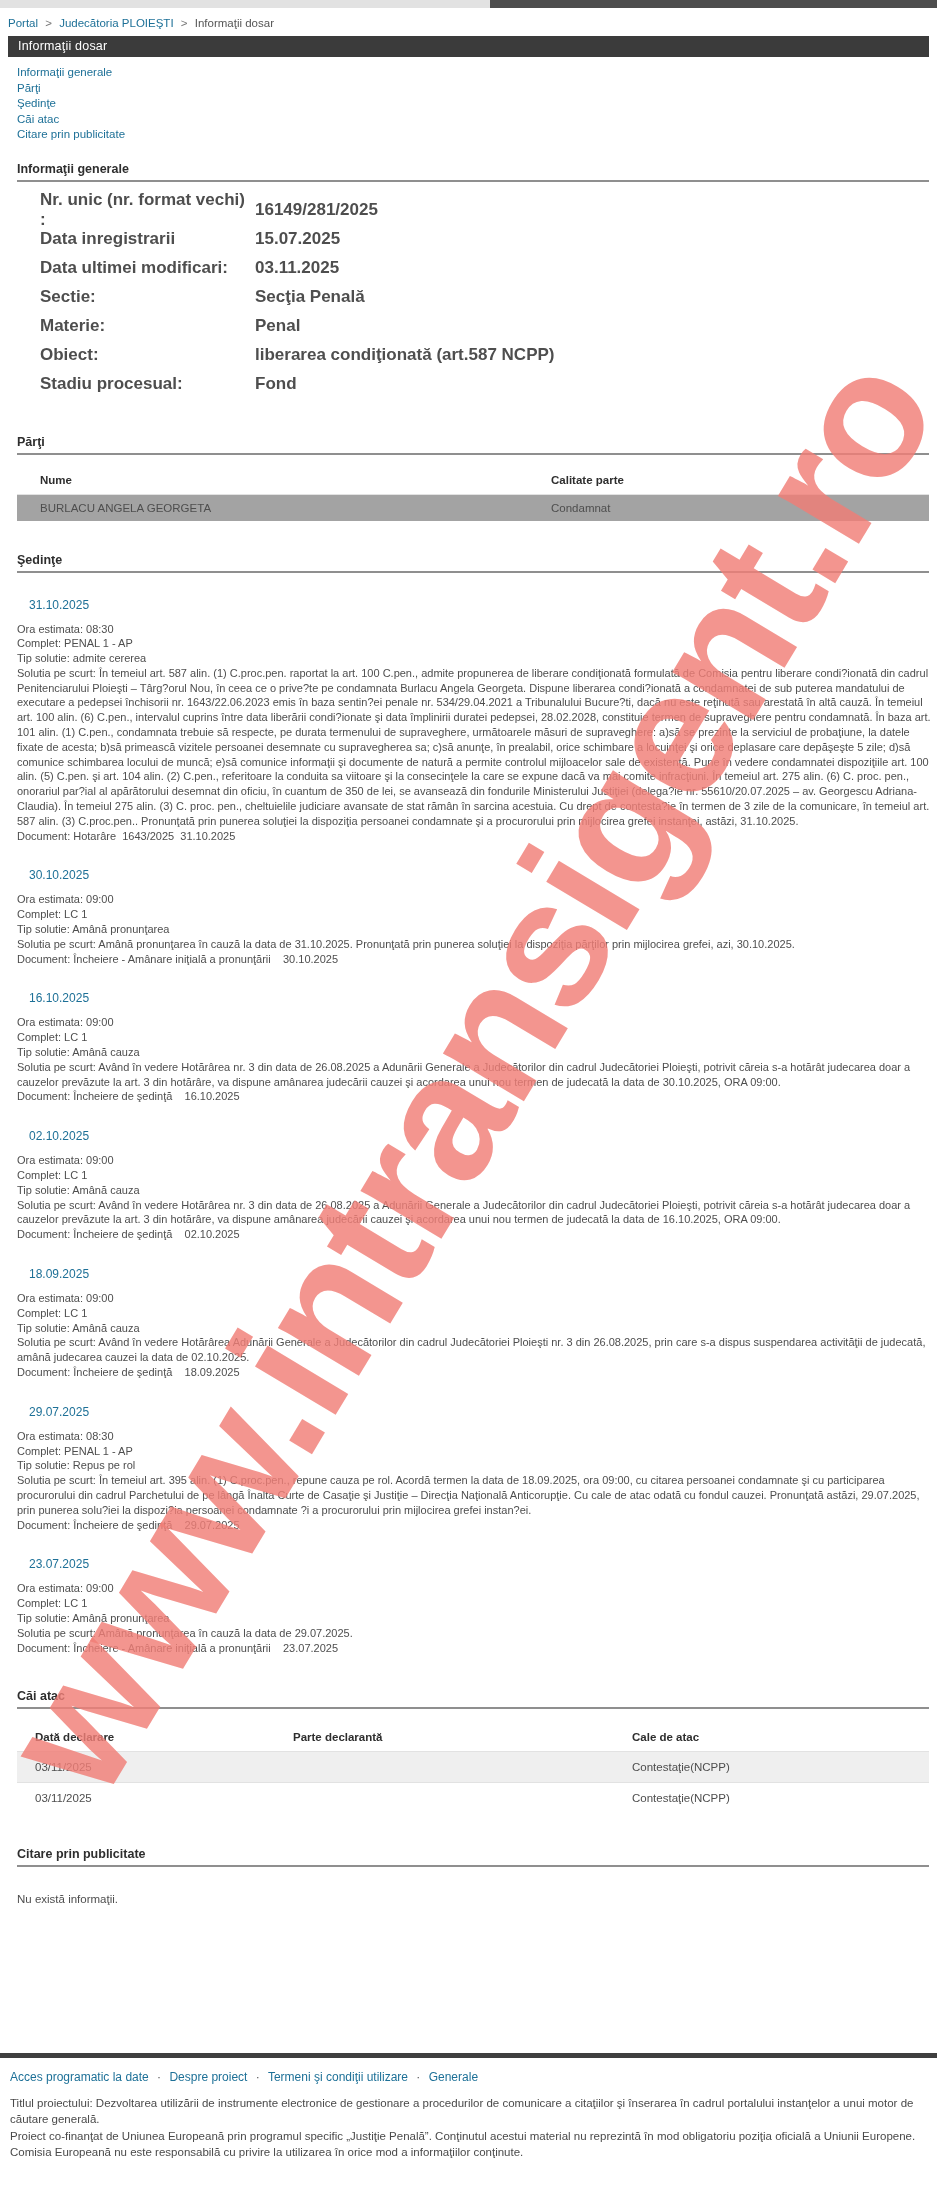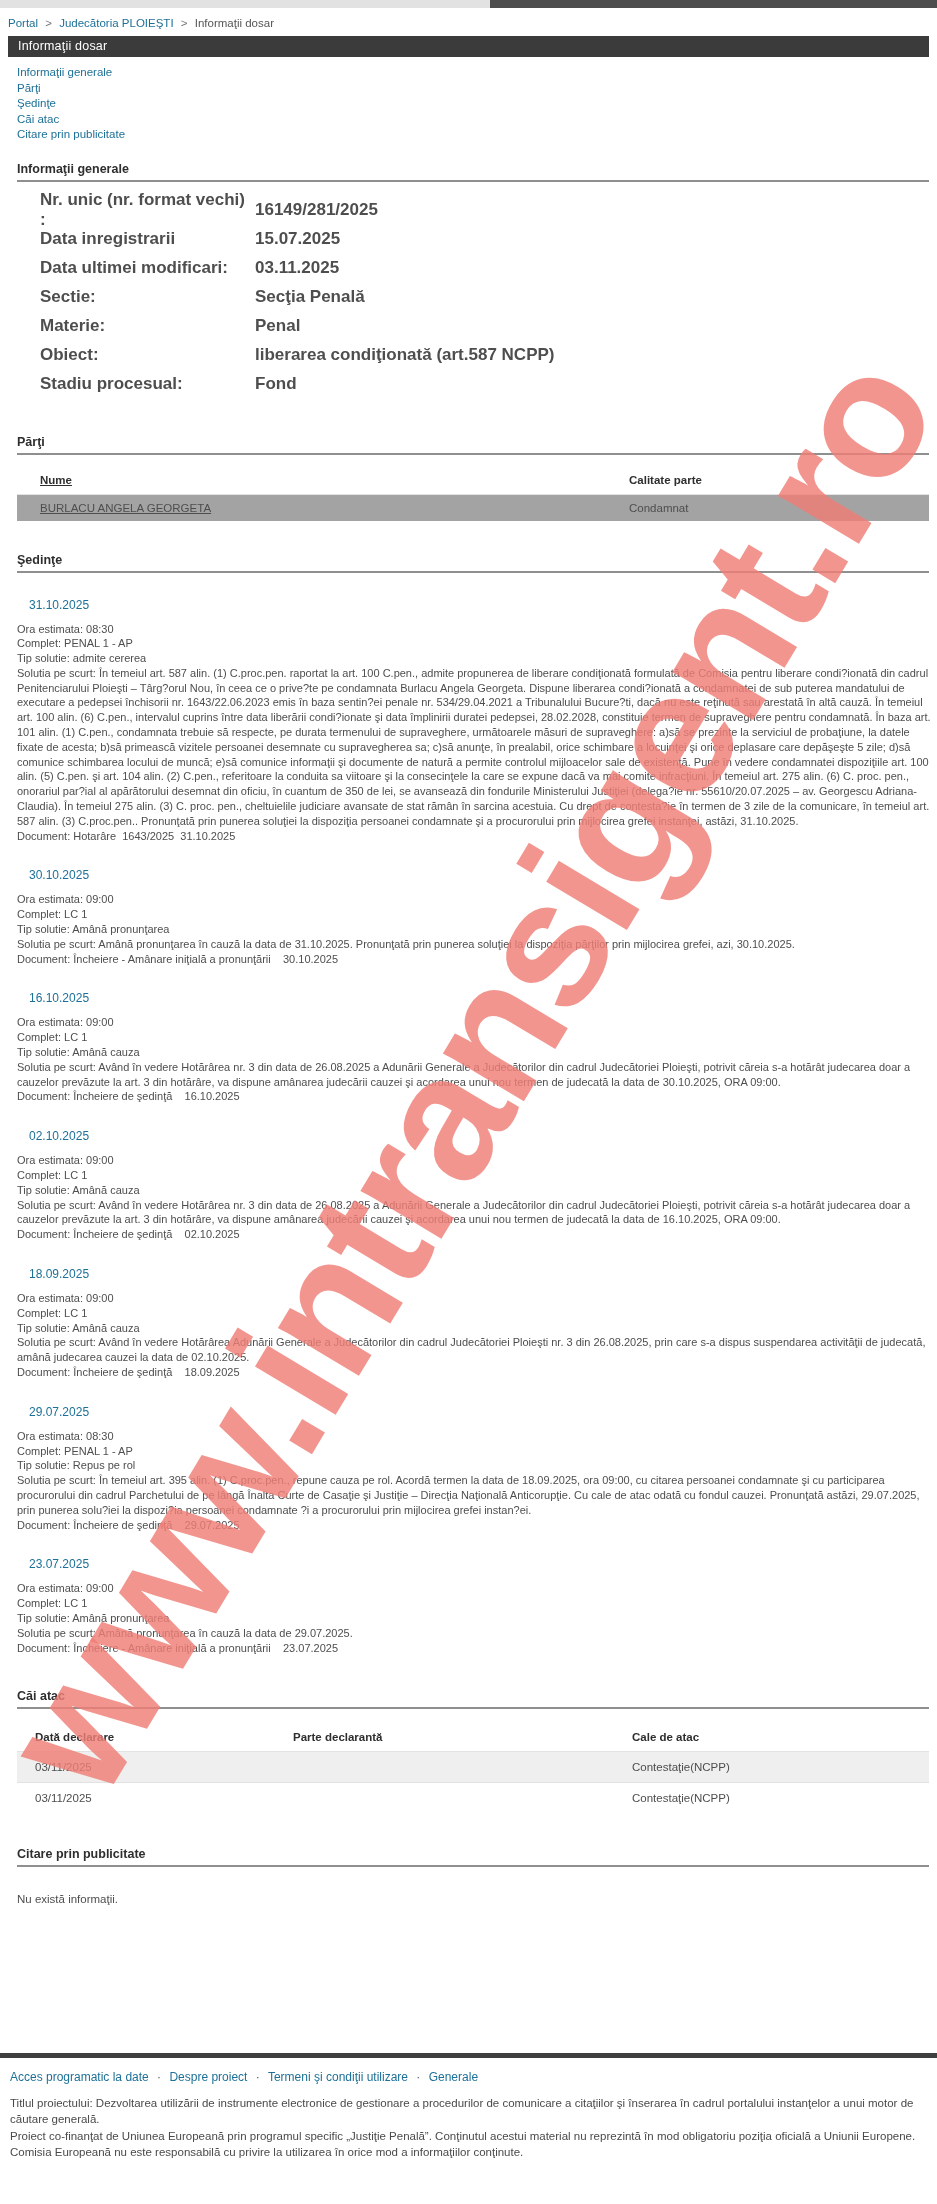--- a/index.html
+++ b/index.html
@@ -27,21 +27,21 @@
 
   .info-table { margin:14px 0 0 32px; font-size:17px;font-weight:bold; }
   .info-row { display:flex; height:29px; align-items:center; }
   .info-label { width:215px; color:#4e4e4e; }
   .info-value { color:#4e4e4e; }
 
   .ptable { margin:12px 0 0 9px; width:912px; font-size:11.5px; }
   .ptable .hrow { display:flex; font-weight:bold; color:#2e2e2e; height:27px; align-items:center; padding-left:23px; }
   .ptable .drow { display:flex; height:27px; align-items:center; padding-left:23px; color:#4e4e4e; border-top:1px solid #e2e2e2; }
   .ptable .stripe { background:#a3a3a3; }
-  .pc1 { width:589px;text-decoration:underline; }
+  .pc1 { width:511px; }
   .pc2 { flex:1; }
 
   .sessions { margin-left:9px; margin-top:6px; }
   .session { margin-top:22px; }
   .session-date { color:#1d7097; font-size:12px; text-decoration:none; cursor:pointer; display:inline-block; margin-bottom:10px;margin-left:12px; }
   .session .line { font-size:11px; line-height:14.8px; color:#4e4e4e; width:920px; }
   .session .doc { white-space:pre-wrap; }
 
   .ctable { margin:14px 0 0 9px; width:912px; font-size:11.5px; }
   .ctable .hrow { display:flex; font-weight:bold; color:#2e2e2e; height:28px; align-items:center; padding-left:18px; }

